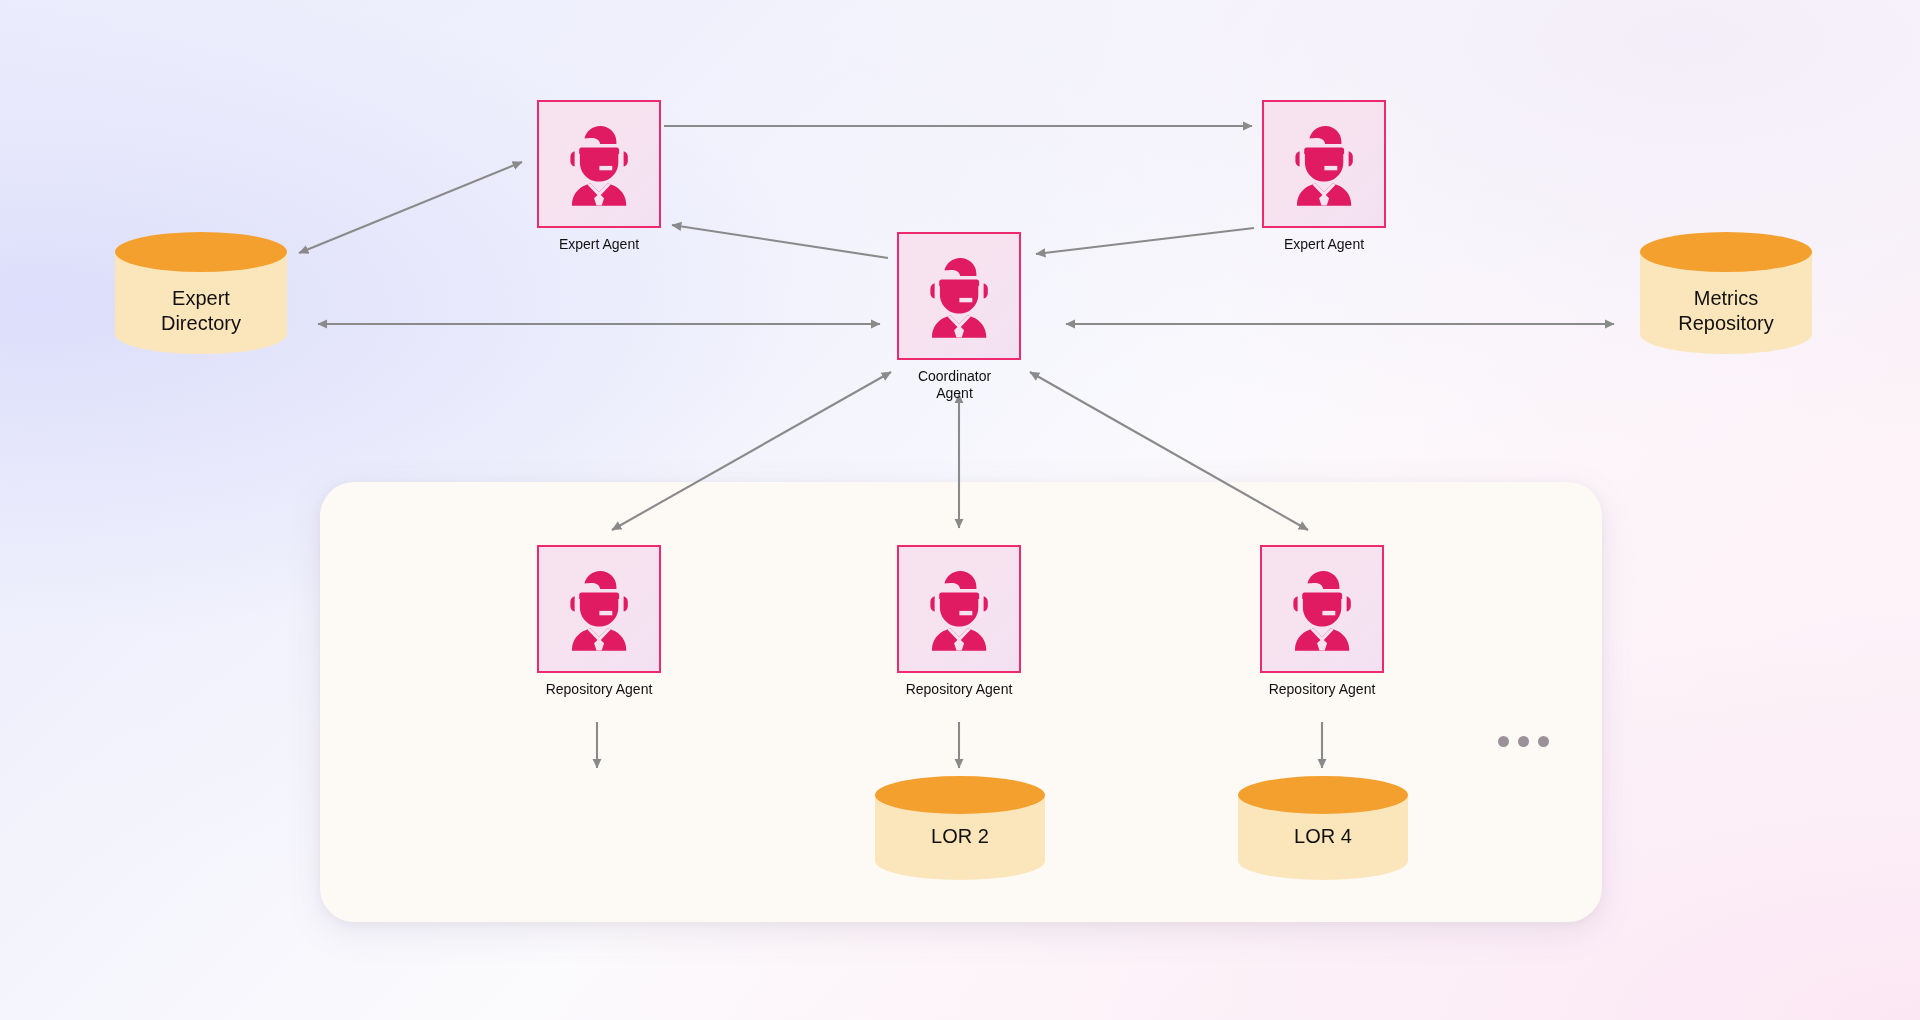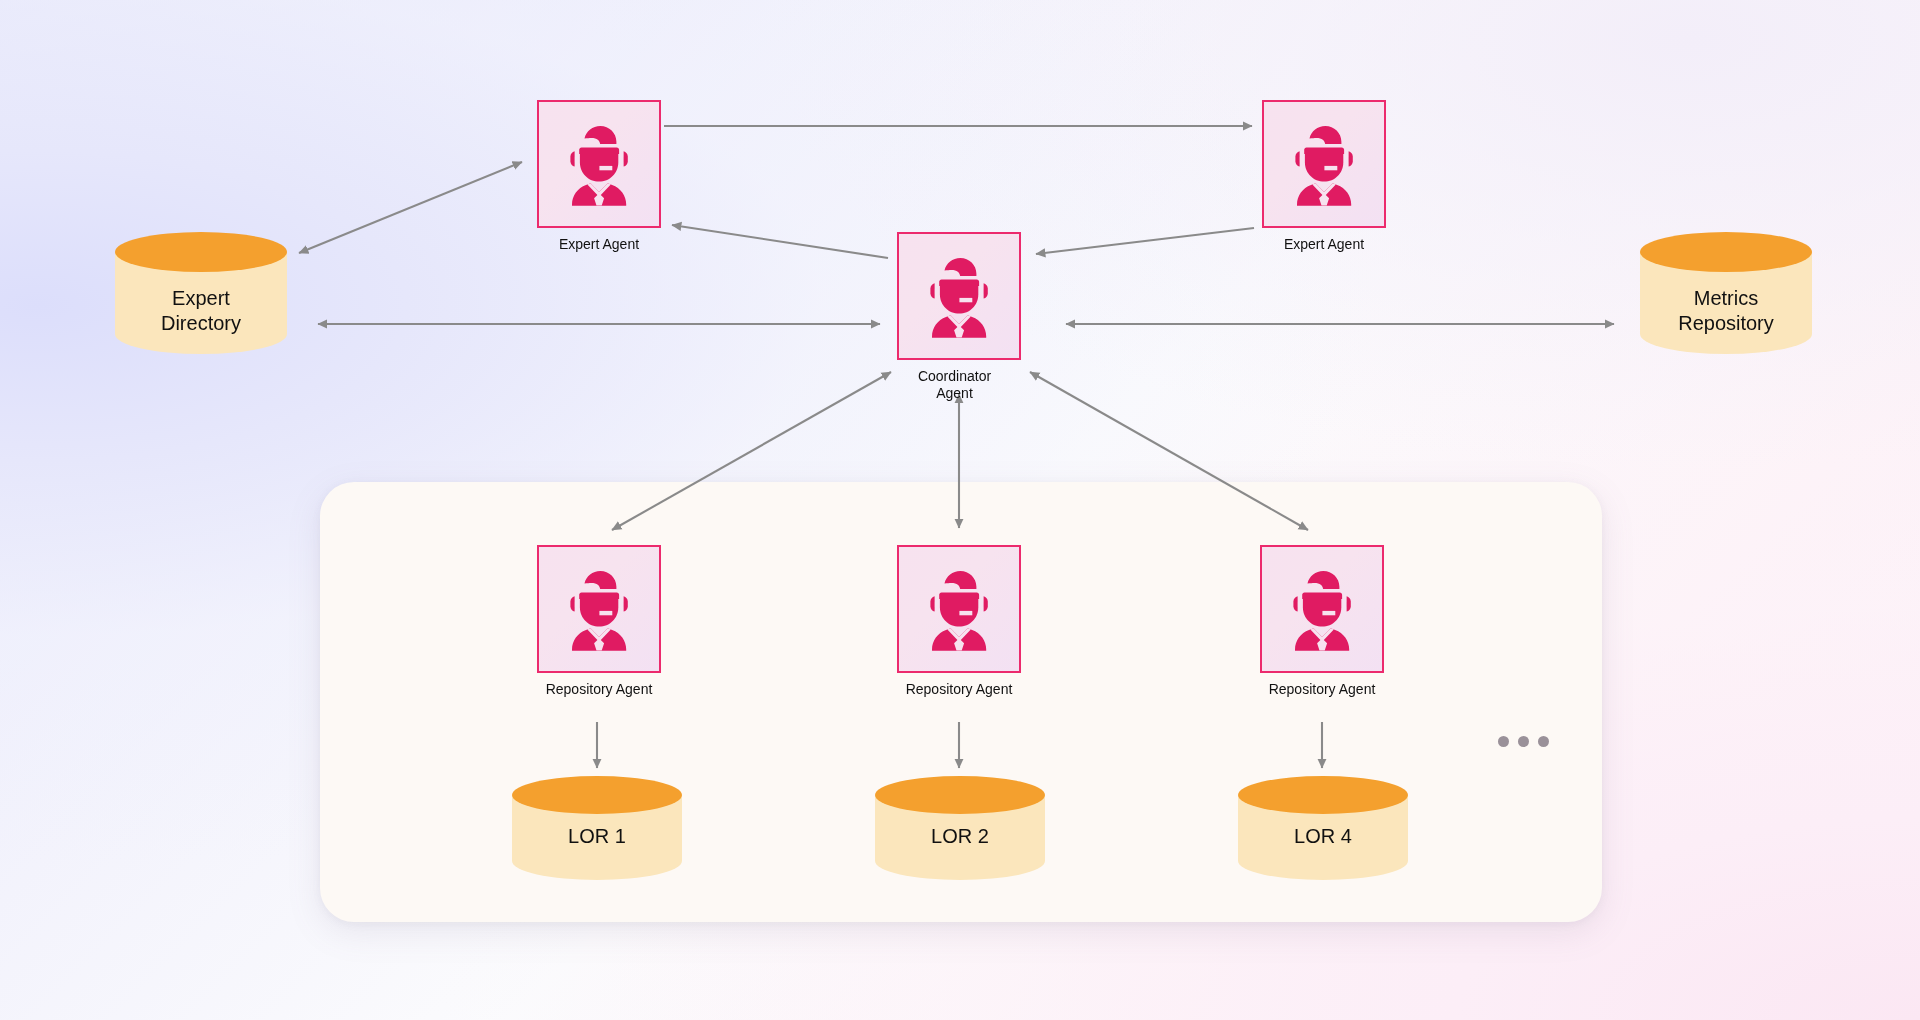--- a/index.html
+++ b/index.html
@@ -229,26 +229,20 @@
           <path d="M13.6 30.2c-2.4.6-4.2 2.8-4.2 5.4v4.6c0 2.6 1.8 4.8 4.2 5.4z"></path>
           <path d="M62.6 30.2c2.4.6 4.2 2.8 4.2 5.4v4.6c0 2.6-1.8 4.8-4.2 5.4z"></path>
           <path d="M29.6 62.3 38.1 71l8.5-8.7 4.6 1.6c8.3 2.9 14 10.8 14 19.6v1.3H11v-1.3c0-8.8 5.7-16.7 14-19.6z"></path>
           <path d="M29.6 62.3 38.1 71l8.5-8.7 3.2 1.1-10 10.5 3.3 3.4-2.4 7.3h-5.2l-2.4-7.3 3.3-3.4-10-10.5z" fill="#f7e2ef"></path>
         </svg>
       </span>
     </div>
     <div class="agent-label" style="top:136px;">Repository Agent</div>
   </div>
 
-  <div class="cyl" style="left:512px;top:776px;width:170px;height:104px;">
-    <div class="cyl-bottom" style="height:38px;"></div>
-    <div class="cyl-body" style="top:19px;bottom:19px;"></div>
-    <div class="cyl-top" style="height:38px;"></div>
-    <div class="cyl-label" style="top:48px;">LOR 1</div>
-  </div>
 
   <div class="cyl" style="left:875px;top:776px;width:170px;height:104px;">
     <div class="cyl-bottom" style="height:38px;"></div>
     <div class="cyl-body" style="top:19px;bottom:19px;"></div>
     <div class="cyl-top" style="height:38px;"></div>
     <div class="cyl-label" style="top:48px;">LOR 2</div>
   </div>
 
   <div class="cyl" style="left:1238px;top:776px;width:170px;height:104px;">
     <div class="cyl-bottom" style="height:38px;"></div>

